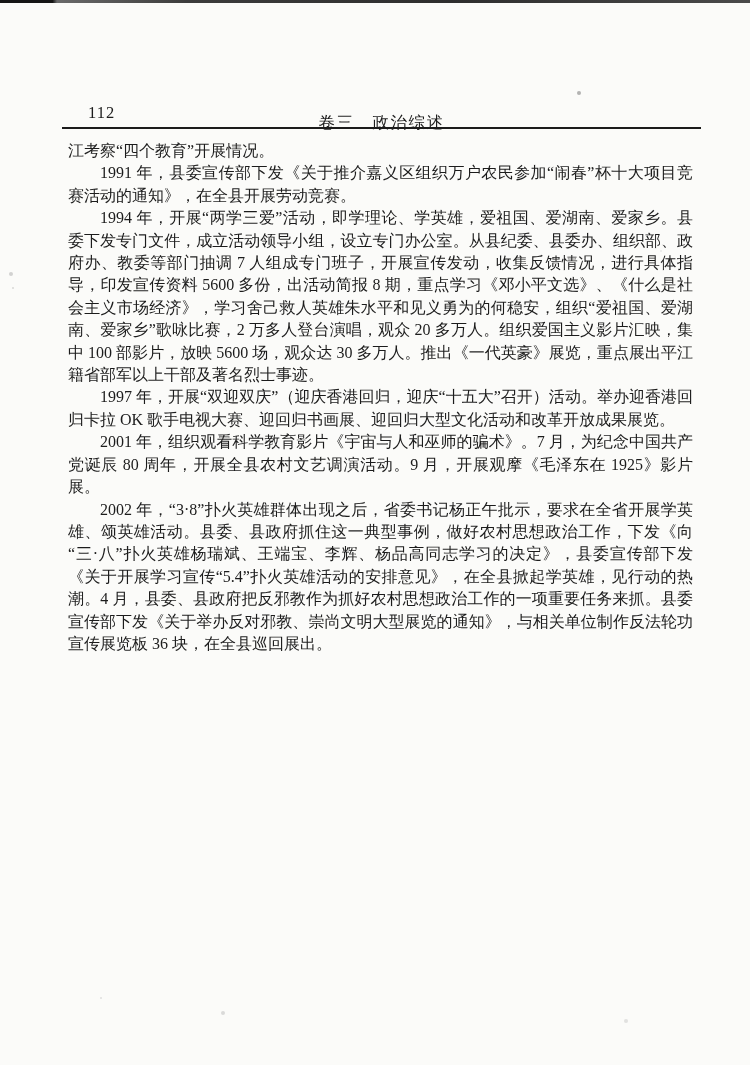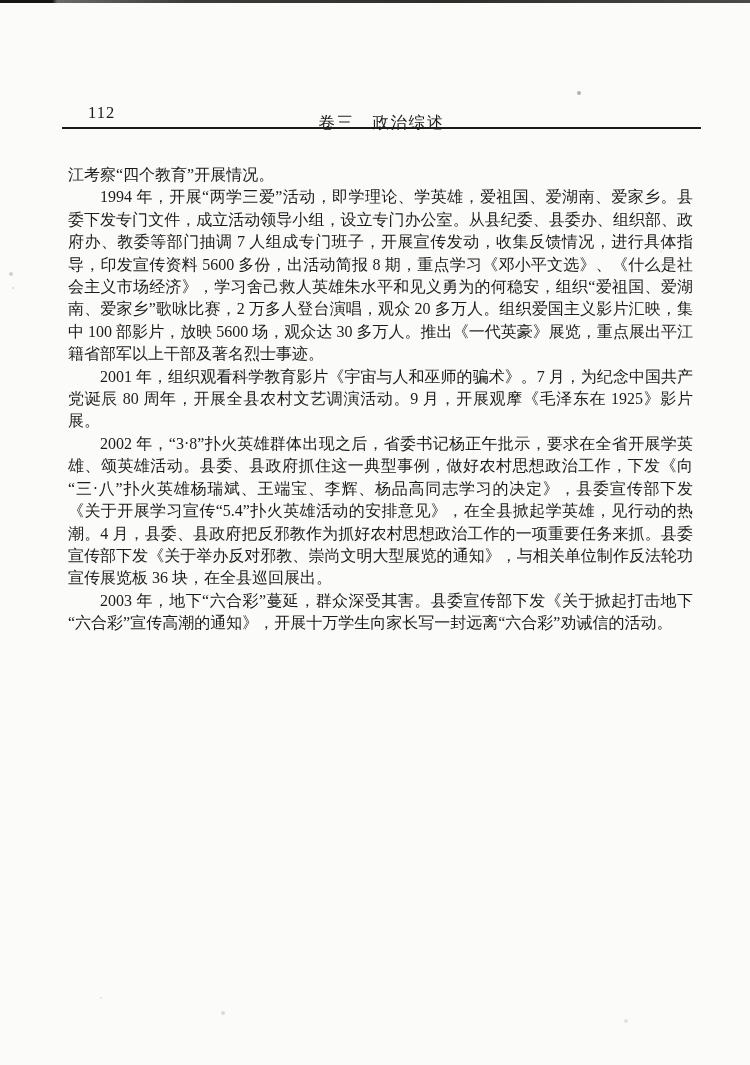--- a/index.html
+++ b/index.html
@@ -79,35 +79,35 @@
     text-align: justify;
     text-justify: inter-character;
   }
   .content p {
     margin: 0;
     text-indent: 2em;
     word-break: break-all;
   }
   .content p.continuation {
     text-indent: 0;
-    margin-top: 24px;
   }
 </style>
 </head>
 <body>
 
 <div class="scan-edge-top"></div>
 <div class="specks"></div>
 
 <div class="page-header">
   <span class="page-number">112</span>
   <span class="volume-title">卷三　政治综述</span>
 </div>
 
 <div class="header-rule"></div>
 
 <div class="content">
   <p class="continuation">江考察“四个教育”开展情况。</p>
+  <p>1991 年，县委宣传部下发《关于推介嘉义区组织万户农民参加“闹春”杯十大项目竞赛活动的通知》，在全县开展劳动竞赛。</p>
   <p>1994 年，开展“两学三爱”活动，即学理论、学英雄，爱祖国、爱湖南、爱家乡。县委下发专门文件，成立活动领导小组，设立专门办公室。从县纪委、县委办、组织部、政府办、教委等部门抽调 7 人组成专门班子，开展宣传发动，收集反馈情况，进行具体指导，印发宣传资料 5600 多份，出活动简报 8 期，重点学习《邓小平文选》、《什么是社会主义市场经济》，学习舍己救人英雄朱水平和见义勇为的何稳安，组织“爱祖国、爱湖南、爱家乡”歌咏比赛，2 万多人登台演唱，观众 20 多万人。组织爱国主义影片汇映，集中 100 部影片，放映 5600 场，观众达 30 多万人。推出《一代英豪》展览，重点展出平江籍省部军以上干部及著名烈士事迹。</p>
+  <p>1997 年，开展“双迎双庆”（迎庆香港回归，迎庆“十五大”召开）活动。举办迎香港回归卡拉 OK 歌手电视大赛、迎回归书画展、迎回归大型文化活动和改革开放成果展览。</p>
   <p>2001 年，组织观看科学教育影片《宇宙与人和巫师的骗术》。7 月，为纪念中国共产党诞辰 80 周年，开展全县农村文艺调演活动。9 月，开展观摩《毛泽东在 1925》影片展。</p>
   <p>2002 年，“3·8”扑火英雄群体出现之后，省委书记杨正午批示，要求在全省开展学英雄、颂英雄活动。县委、县政府抓住这一典型事例，做好农村思想政治工作，下发《向“三·八”扑火英雄杨瑞斌、王端宝、李辉、杨品高同志学习的决定》，县委宣传部下发《关于开展学习宣传“5.4”扑火英雄活动的安排意见》，在全县掀起学英雄，见行动的热潮。4 月，县委、县政府把反邪教作为抓好农村思想政治工作的一项重要任务来抓。县委宣传部下发《关于举办反对邪教、崇尚文明大型展览的通知》，与相关单位制作反法轮功宣传展览板 36 块，在全县巡回展出。</p>
-  <p>2003 年，地下“六合彩”蔓延，群众深受其害。县委宣传部下发《关于掀起打击地下“六合彩”宣传高潮的通知》，开展十万学生向家长写一封远离“六合彩”劝诫信的活动。</p>
 </div>
 
 </body></html>

